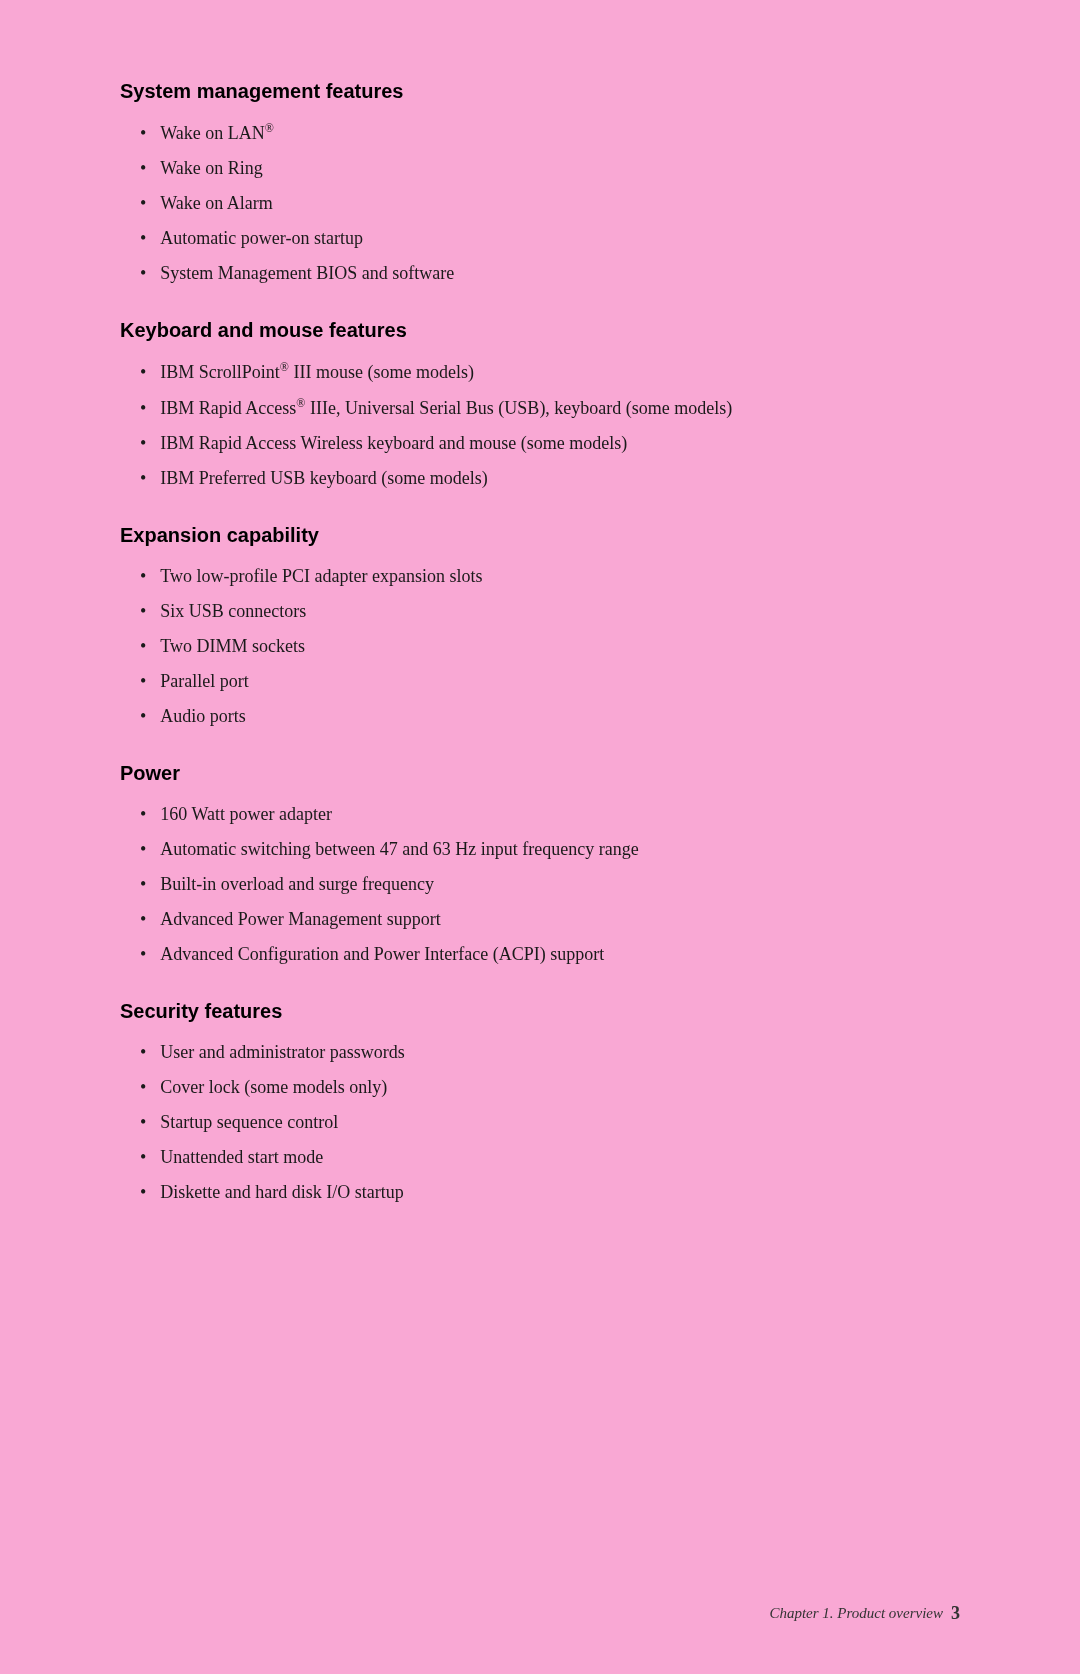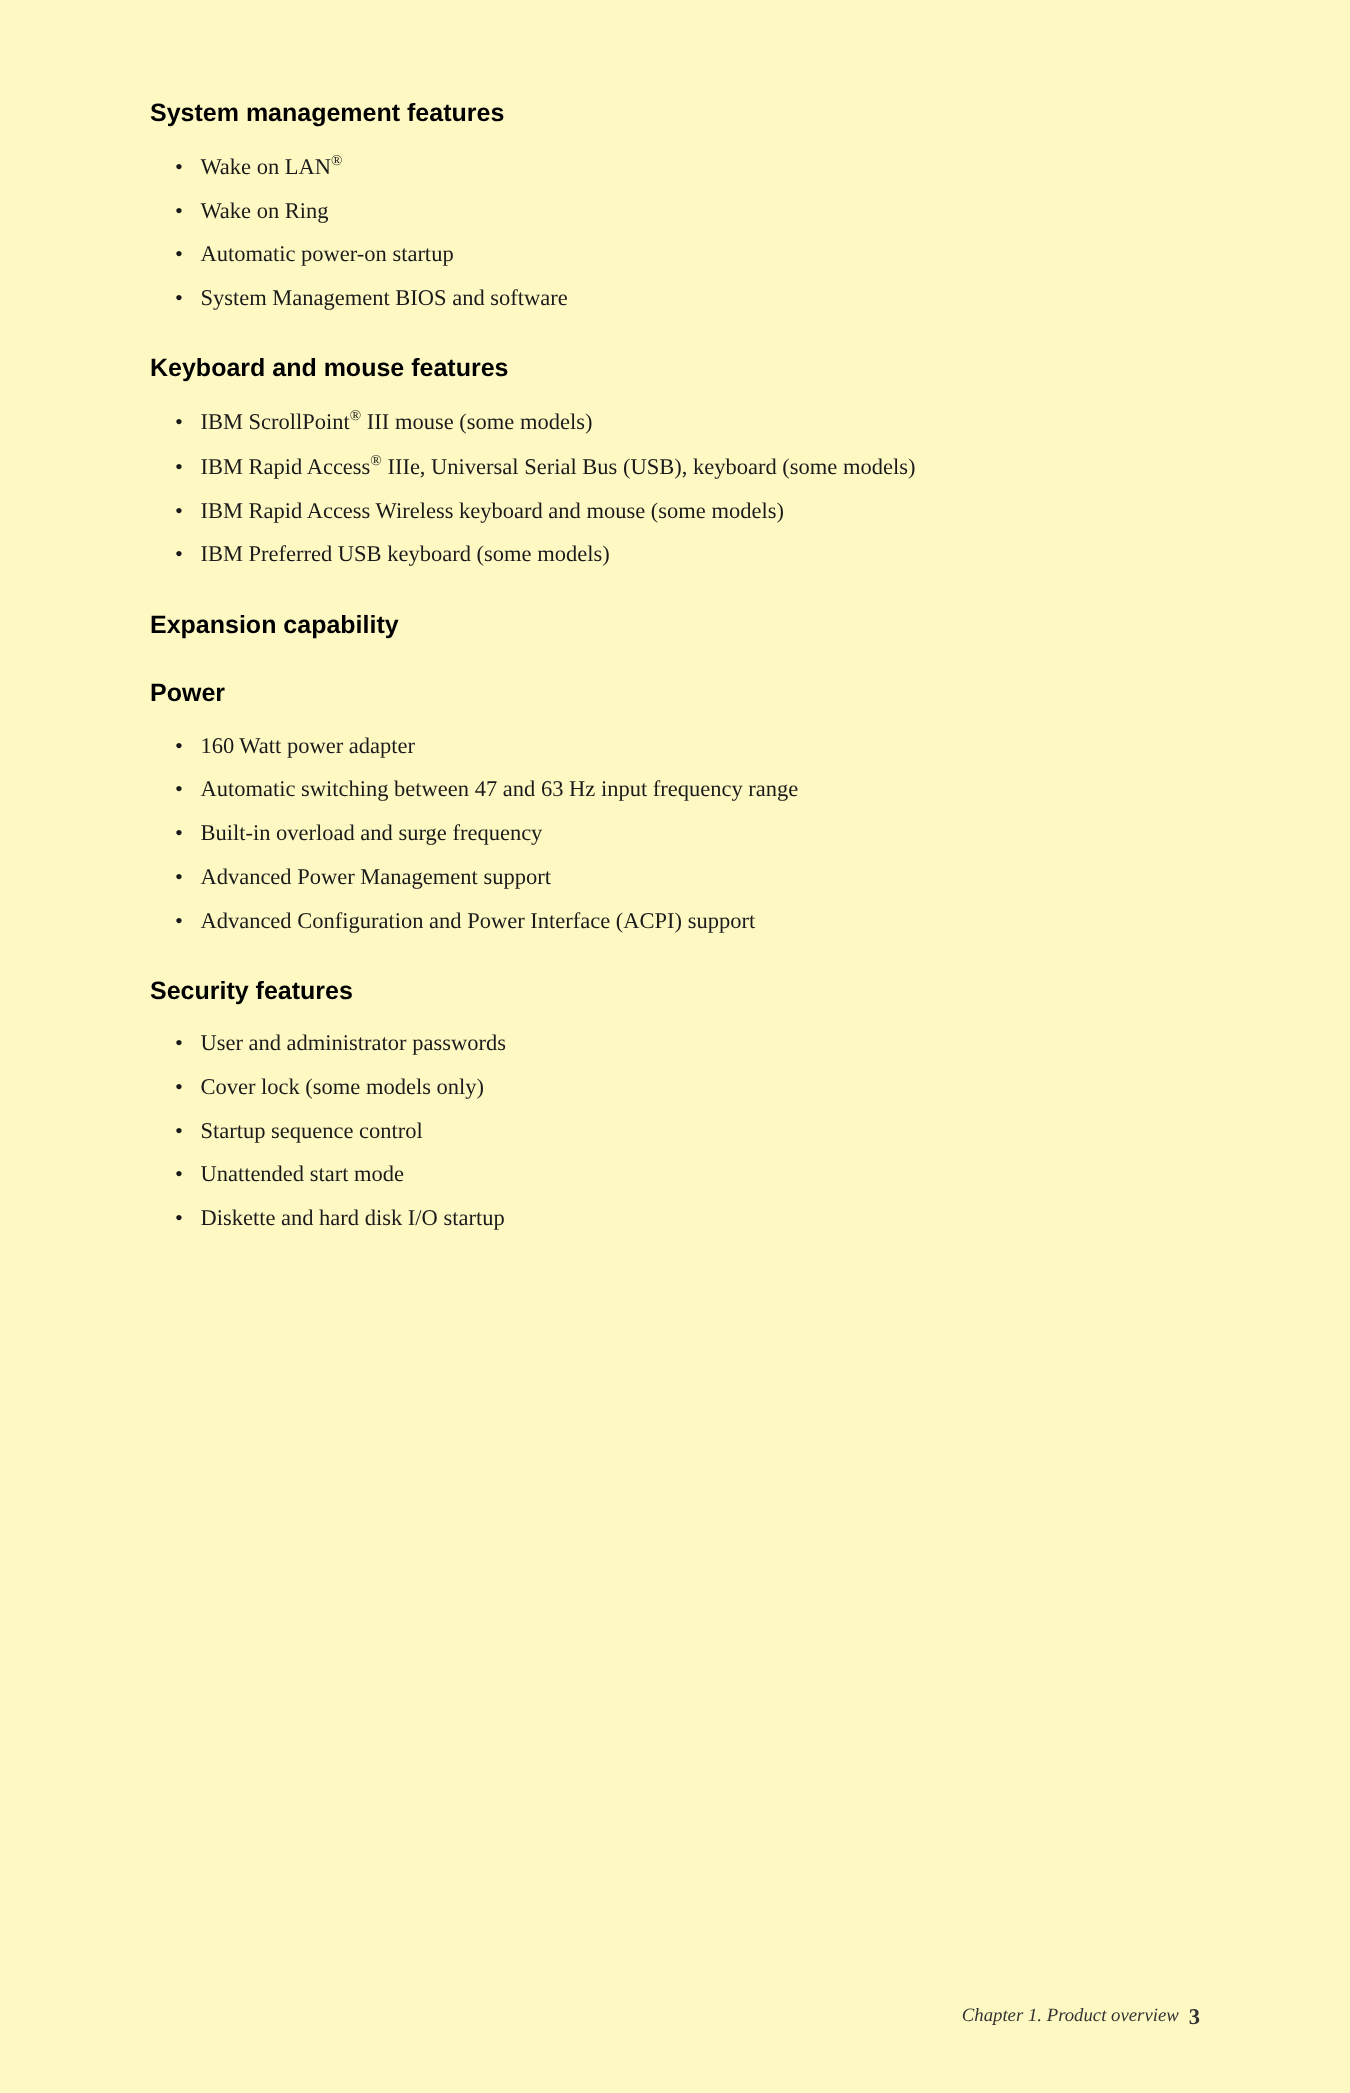--- a/index.html
+++ b/index.html
@@ -14,21 +14,21 @@
       font-size: 18px;
       color: #1a1a1a;
       width: 1080px;
       min-height: 1674px;
       position: relative;
     }
 
     .page-container {
       width: 1080px;
       min-height: 1674px;
-      background: #fef9c3;
+      background: #f9a8d4;
       padding: 80px 120px 44px 120px;
       position: relative;
     }
 
     .section {
       margin-bottom: 32px;
     }
 
     .section-heading {
       font-family: Arial, Helvetica, sans-serif;
@@ -102,20 +102,23 @@
       <div class="section">
         <div class="section-heading">System management features</div>
         <ul class="bullet-list">
           <li>
             <span class="item-text">Wake on LAN<sup>®</sup></span>
           </li>
           <li>
             <span class="item-text">Wake on Ring</span>
           </li>
           <li>
+            <span class="item-text">Wake on Alarm</span>
+          </li>
+          <li>
             <span class="item-text">Automatic power-on startup</span>
           </li>
           <li>
             <span class="item-text">System Management BIOS and software</span>
           </li>
         </ul>
       </div>
       <div class="section">
         <div class="section-heading">Keyboard and mouse features</div>
         <ul class="bullet-list">
@@ -128,20 +131,37 @@
           <li>
             <span class="item-text">IBM Rapid Access Wireless keyboard and mouse (some models)</span>
           </li>
           <li>
             <span class="item-text">IBM Preferred USB keyboard (some models)</span>
           </li>
         </ul>
       </div>
       <div class="section">
         <div class="section-heading">Expansion capability</div>
+        <ul class="bullet-list">
+          <li>
+            <span class="item-text">Two low-profile PCI adapter expansion slots</span>
+          </li>
+          <li>
+            <span class="item-text">Six USB connectors</span>
+          </li>
+          <li>
+            <span class="item-text">Two DIMM sockets</span>
+          </li>
+          <li>
+            <span class="item-text">Parallel port</span>
+          </li>
+          <li>
+            <span class="item-text">Audio ports</span>
+          </li>
+        </ul>
       </div>
       <div class="section">
         <div class="section-heading">Power</div>
         <ul class="bullet-list">
           <li>
             <span class="item-text">160 Watt power adapter</span>
           </li>
           <li>
             <span class="item-text">Automatic switching between 47 and 63 Hz input frequency range</span>
           </li>

